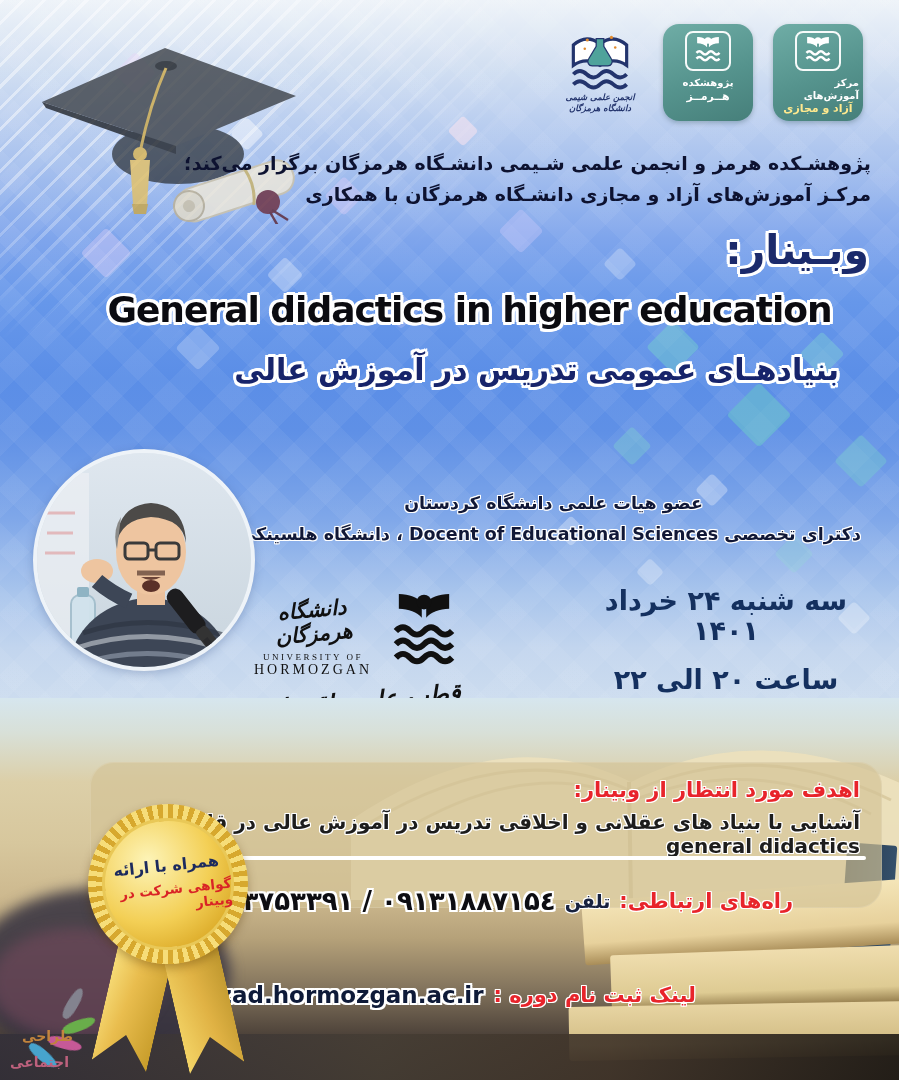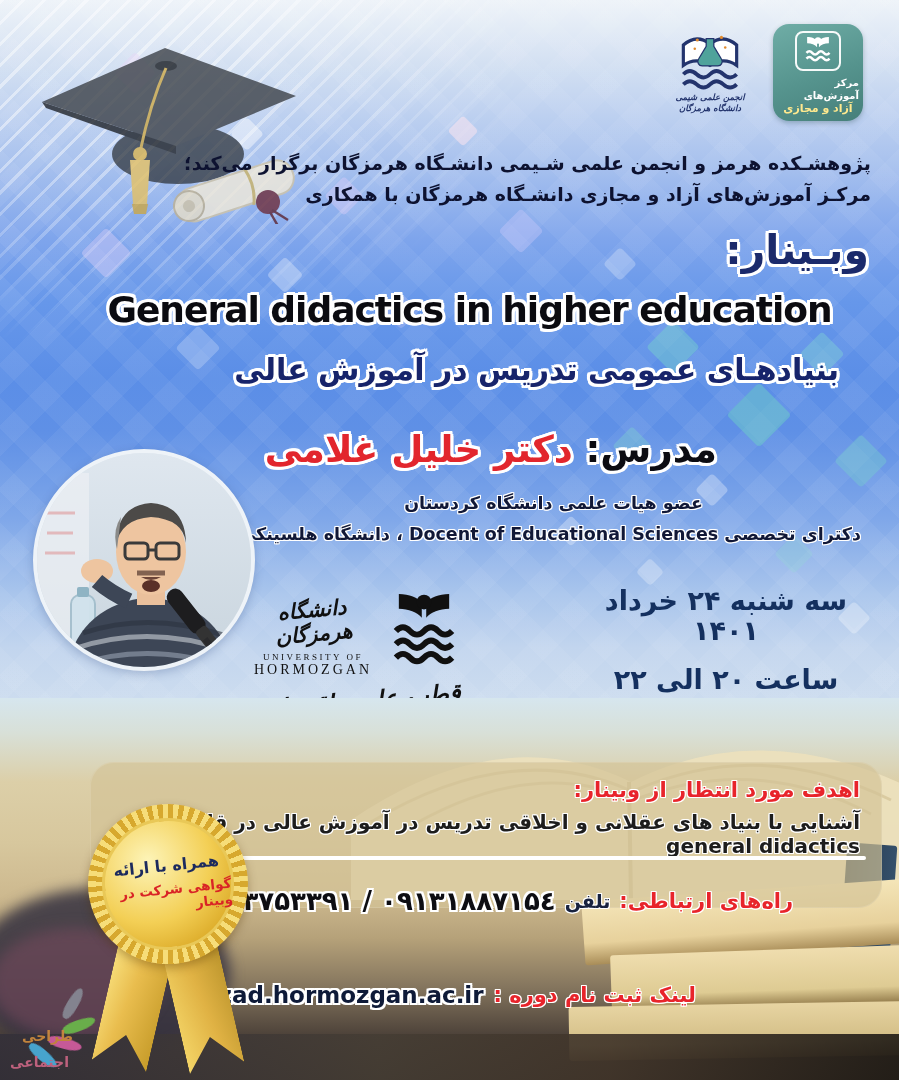--- a/index.html
+++ b/index.html
@@ -162,20 +162,31 @@
       <svg class="ic" viewBox="0 0 100 100">
         <path d="M16 6 C30 6 42 11 47 18 L47 38 C41 31 29 26 16 26 Z" fill="#fff"></path>
         <path d="M84 6 C70 6 58 11 53 18 L53 38 C59 31 71 26 84 26 Z" fill="#fff"></path>
         <circle cx="50" cy="17" r="10" fill="#fff"></circle>
         <path d="M14 56 q9 -10 18 0 t18 0 t18 0 t18 0" stroke="#fff" stroke-width="8" fill="none"></path>
         <path d="M14 74 q9 -10 18 0 t18 0 t18 0 t18 0" stroke="#fff" stroke-width="8" fill="none"></path>
       </svg>
       <div class="l1 rtl">مرکز آموزش‌های</div>
       <div class="l2 rtl">آزاد و مجازی</div>
     </div>
+    <div class="tealbox">
+      <svg class="ic" viewBox="0 0 100 100">
+        <path d="M16 6 C30 6 42 11 47 18 L47 38 C41 31 29 26 16 26 Z" fill="#fff"></path>
+        <path d="M84 6 C70 6 58 11 53 18 L53 38 C59 31 71 26 84 26 Z" fill="#fff"></path>
+        <circle cx="50" cy="17" r="10" fill="#fff"></circle>
+        <path d="M14 56 q9 -10 18 0 t18 0 t18 0 t18 0" stroke="#fff" stroke-width="8" fill="none"></path>
+        <path d="M14 74 q9 -10 18 0 t18 0 t18 0 t18 0" stroke="#fff" stroke-width="8" fill="none"></path>
+      </svg>
+      <div class="l1 rtl">پژوهشکده</div>
+      <div class="l2 rtl" style="color:#fff">هــرمــز</div>
+    </div>
     <div class="chembox">
       <svg width="64" height="66" viewBox="0 0 100 104">
         <path d="M8 30 Q28 12 50 28 Q72 12 92 30 L92 62 Q72 48 50 62 Q28 48 8 62 Z" fill="#fff" stroke="#23346d" stroke-width="5"></path>
         <path d="M44 20 h12 v12 l12 20 a7 7 0 0 1 -6 11 h-24 a7 7 0 0 1 -6 -11 l12 -20 z" fill="#4fa39b" stroke="#23346d" stroke-width="2"></path>
         <circle cx="30" cy="22" r="2.5" fill="#e08a2e"></circle>
           <circle cx="68" cy="18" r="2.5" fill="#e08a2e"></circle>
         <circle cx="26" cy="36" r="2" fill="#e08a2e"></circle>
           <circle cx="74" cy="34" r="2" fill="#e08a2e"></circle>
         <path d="M8 76 q10 -10 21 0 t21 0 t21 0 t21 0" stroke="#23346d" stroke-width="6" fill="none"></path>
         <path d="M8 92 q10 -10 21 0 t21 0 t21 0 t21 0" stroke="#23346d" stroke-width="6" fill="none"></path>
@@ -187,24 +198,20 @@
 
   <div class="intro rtl">
     <div>پژوهشـکده هرمز و انجمن علمی شـیمی دانشـگاه هرمزگان برگزار می‌کند؛</div>
     <div>مرکـز آموزش‌های آزاد و مجازی دانشـگاه هرمزگان با همکاری</div>
   </div>
 
   <div class="webinar-label rtl o3">وبـینار:</div>
   <div class="title-en o3">General didactics in higher education</div>
   <div class="title-fa rtl o3">بنیادهـای عمومی تدریس در آموزش عالی</div>
 
-  <div class="speaker-line rtl o3">
-    <span>مدرس:</span>
-    <span class="nm">دکتر خلیل غلامی</span>
-  </div>
   <div class="affil1 rtl o1">عضو هیات علمی دانشگاه کردستان</div>
   <div class="affil2 rtl o1">دکترای تخصصی Docent of Educational Sciences ، دانشگاه هلسینکی ، فنلاند</div>
 
   <div class="photo">
     <svg width="222" height="222" viewBox="0 0 222 222">
       <defs>
         <linearGradient id="bgp" x1="0" y1="0" x2="0" y2="1">
           <stop offset="0" stop-color="#dfe7ef"></stop>
             <stop offset="1" stop-color="#c8d4dd"></stop>
         </linearGradient>

